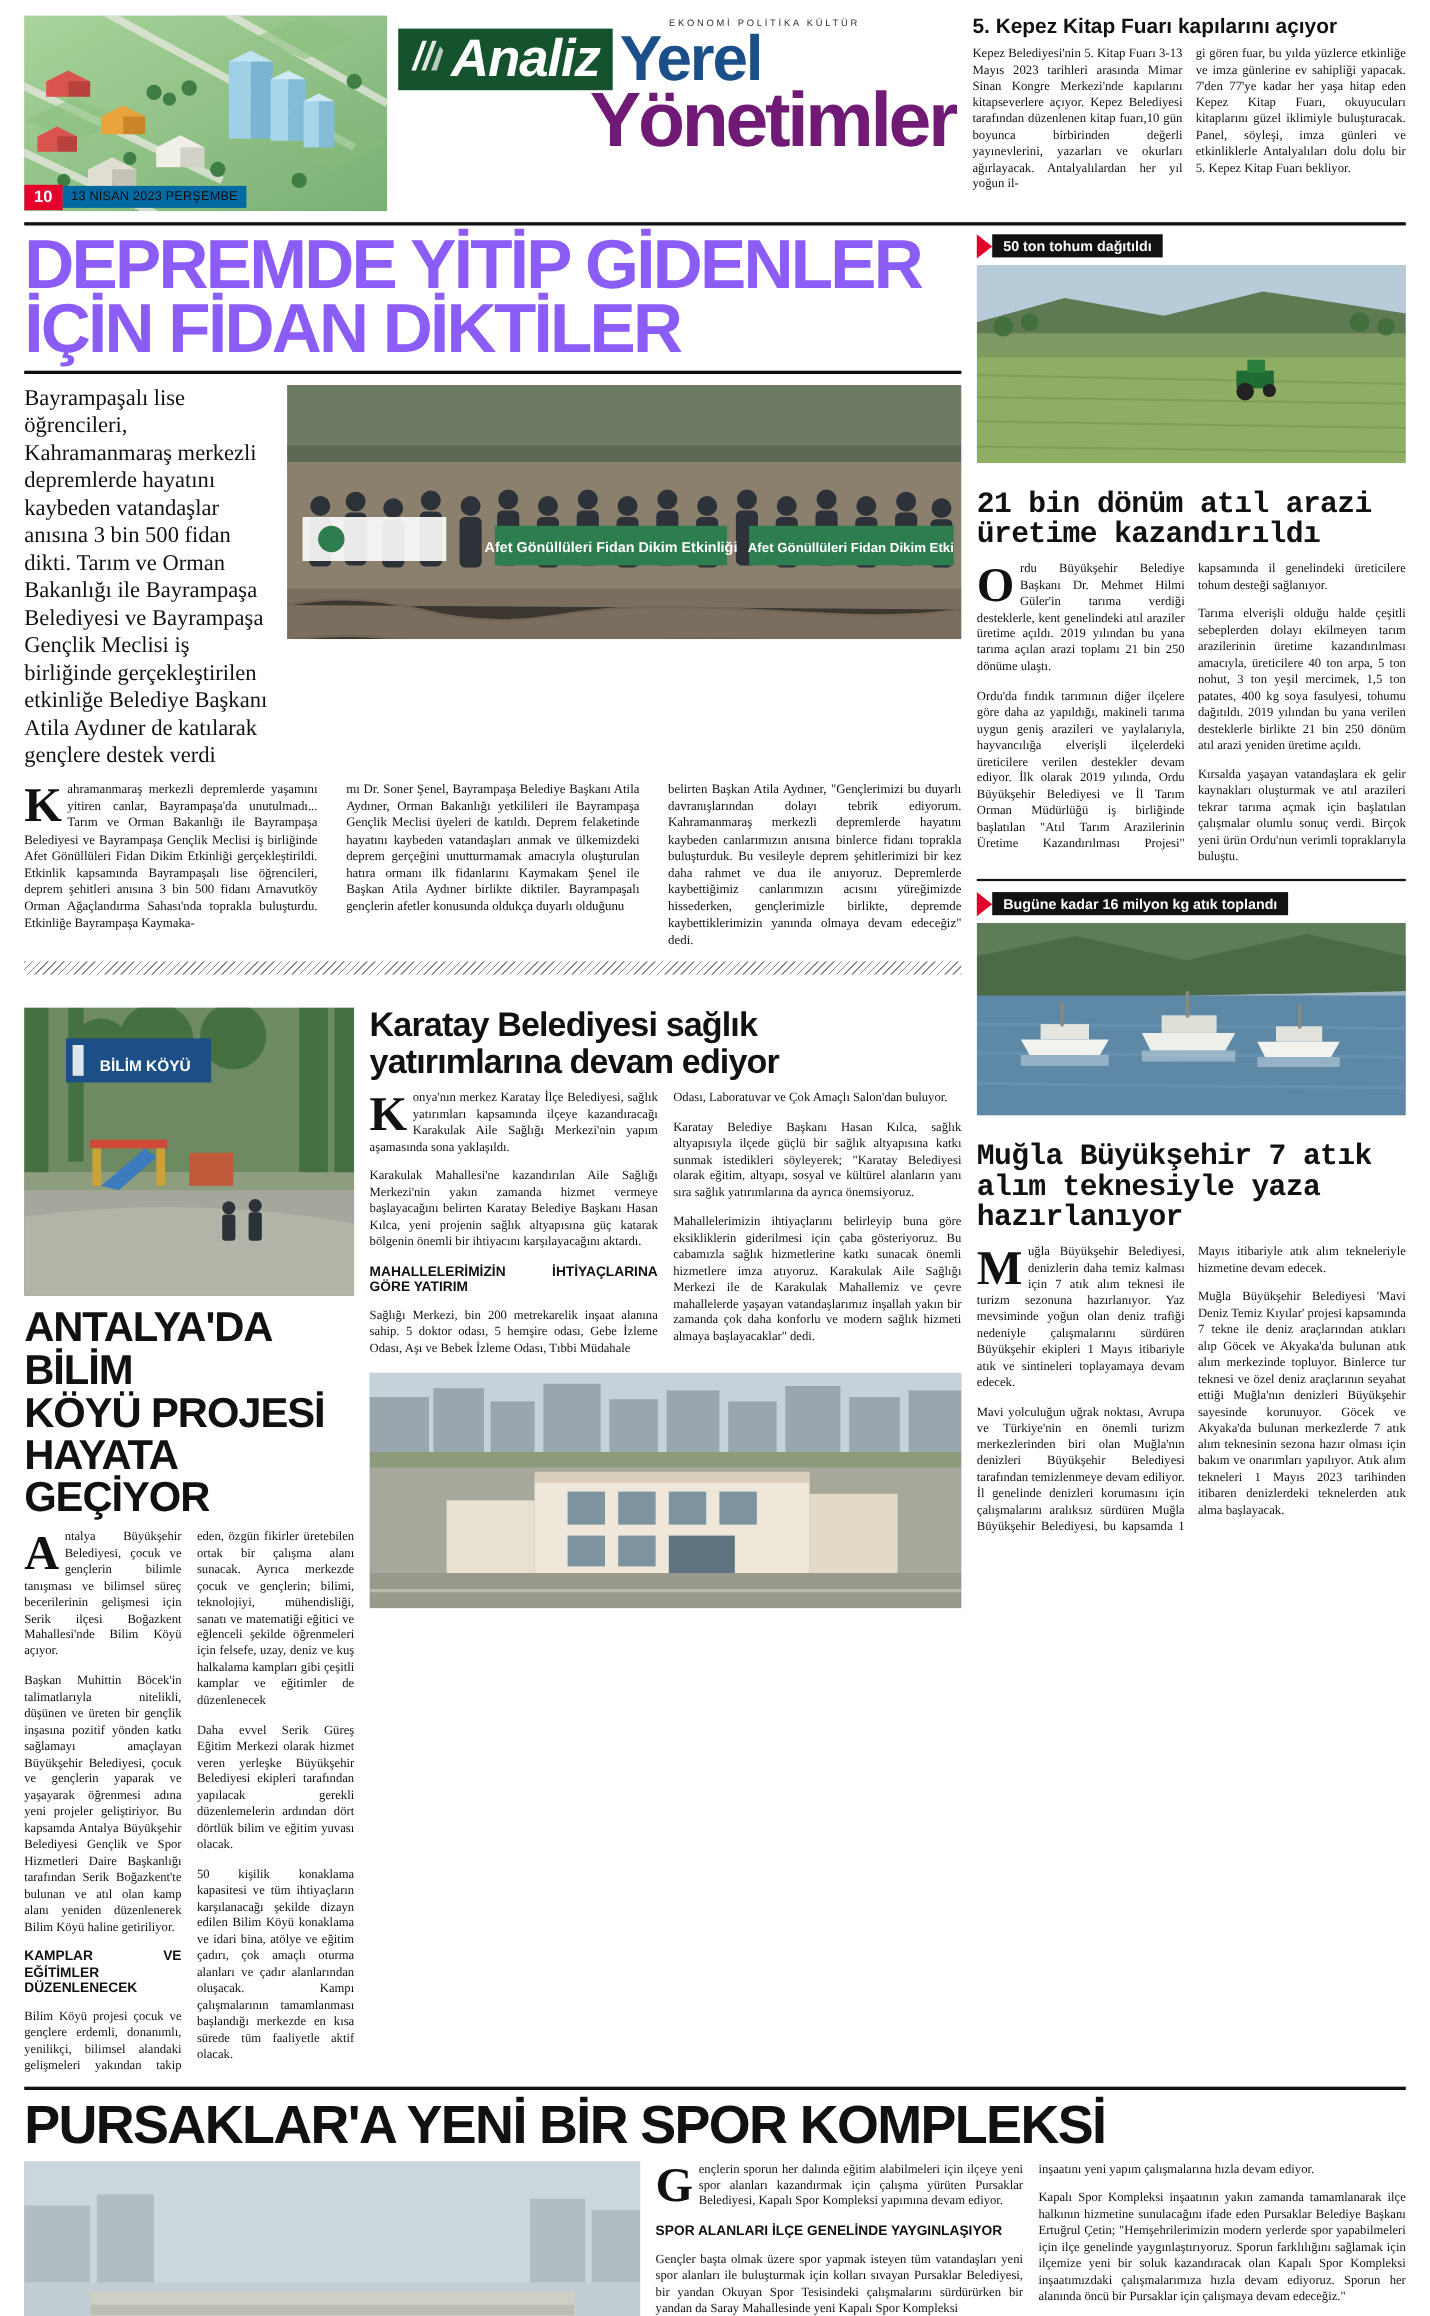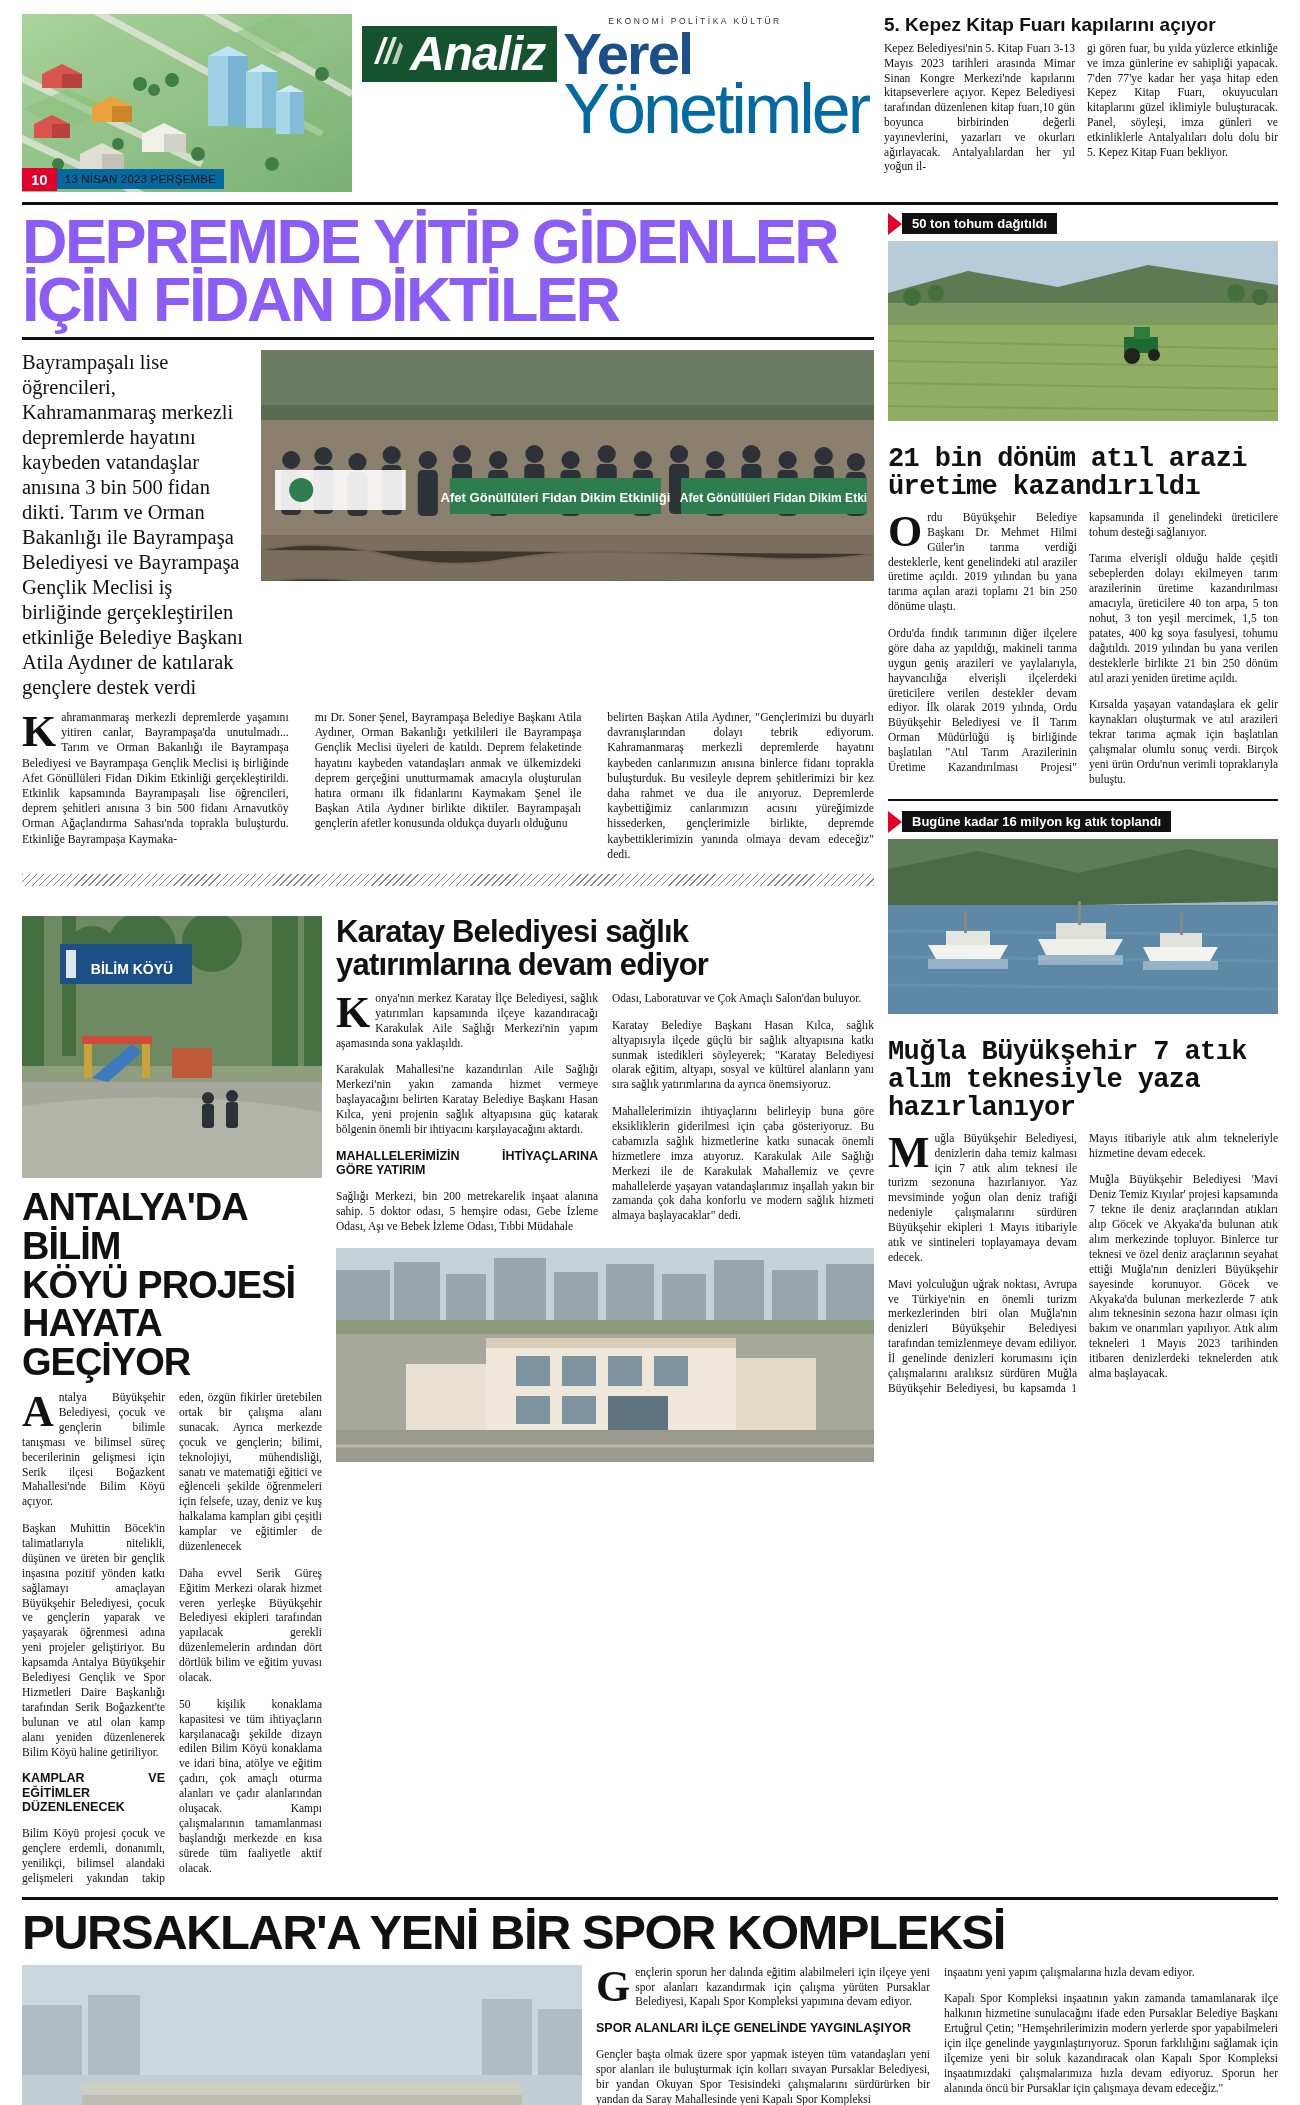--- a/index.html
+++ b/index.html
@@ -22,21 +22,21 @@
       linear-gradient(160deg,#a8cf9b 0%, #8dbd84 45%, #76ab72 100%); }
   .mast-pagebox { position:absolute; left:0; bottom:0; height:26px; display:flex; align-items:center; z-index:5; }
   .pagenum { background:#e4002b; color:#fff; font-family:"Liberation Sans",sans-serif; font-weight:bold; font-size:15px; padding:3px 9px; }
   .pagedate { background:#0369a1; color:#111; font-family:"Liberation Sans",sans-serif; font-size:11.5px; padding:4px 8px; letter-spacing:.2px; }
 
   .kicker { font-family:"Liberation Sans",sans-serif; font-size:8.5px; letter-spacing:2.5px; color:#333; text-align:center; margin:2px 0 0 160px; }
   .logo-row1 { display:flex; align-items:center; gap:6px; margin-top:0; }
   .analiz-box { background:#14532d; color:#fff; font-family:"Liberation Sans",sans-serif; font-weight:bold; font-style:italic; font-size:48px; line-height:1; padding:4px 12px 4px 48px; letter-spacing:-1px; position:relative; }
   .analiz-mark { position:absolute; left:8px; top:8px; width:34px; height:36px; }
   .yerel { font-family:"Liberation Sans",sans-serif; font-weight:bold; font-size:58px; line-height:.95; color:#1b4f8a; letter-spacing:-2px; }
-  .yonetimler { font-family:"Liberation Sans",sans-serif; font-weight:normal; font-size:70px; line-height:.95; color:#0369a1; letter-spacing:-3px; margin-top:-6px; text-align:right; }
+  .yonetimler { font-family:"Liberation Sans",sans-serif; font-weight:bold; font-size:70px; line-height:.95; color:#701a75; letter-spacing:-3px; margin-top:-6px; text-align:right; }
 
   .fair-title { font-family:"Liberation Sans",sans-serif; font-weight:bold; font-size:19px; color:#111; line-height:1.15; margin-bottom:6px; }
   .fair-cols { display:flex; gap:12px; }
   .fair-col { flex:1; font-size:11.6px; line-height:1.28; text-align:justify; }
 
   .rule-thick { border-top:3px solid #111; margin:10px 0 0 0; }
 
   
   .layout { display:flex; gap:14px; margin-top:8px; }
   .left-main { width: 852px; }

